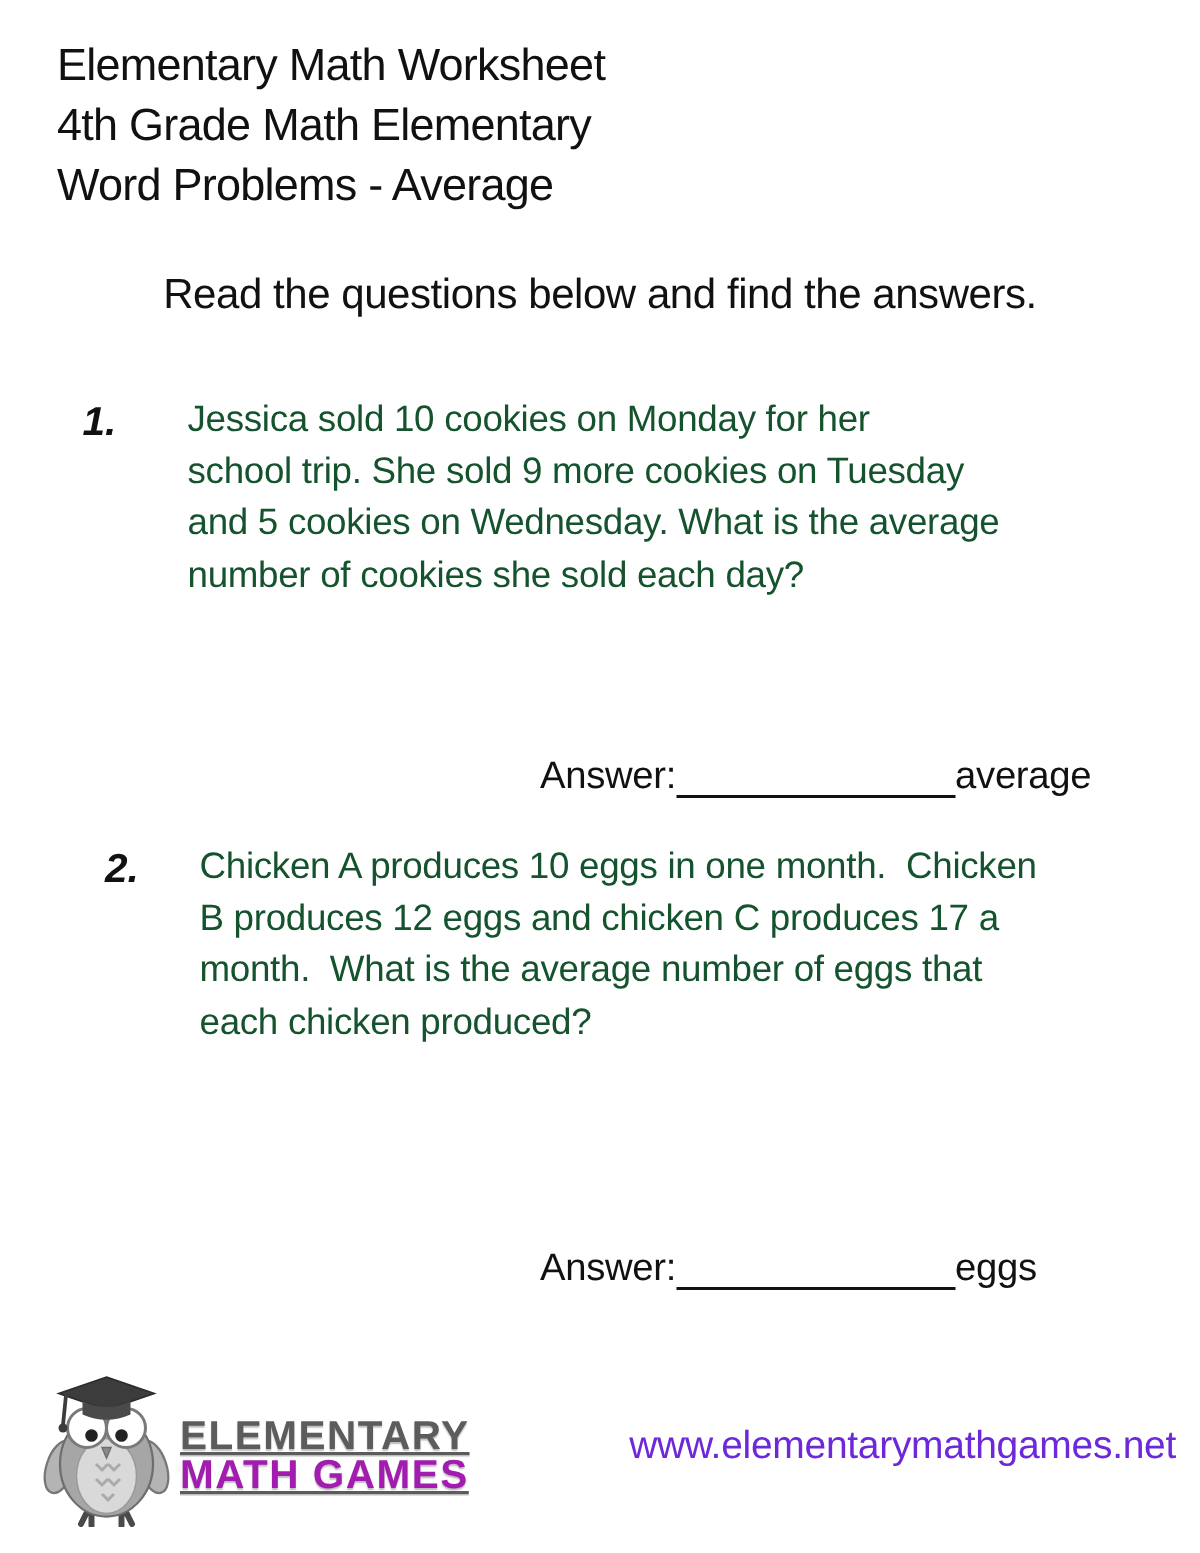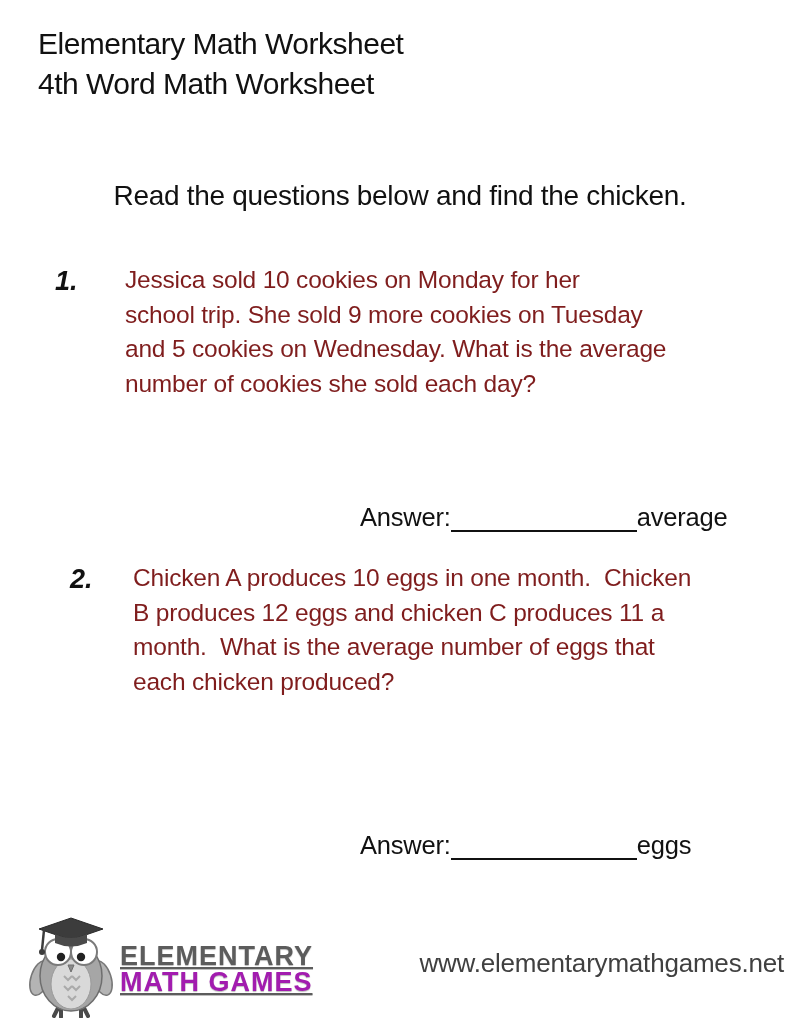--- a/index.html
+++ b/index.html
@@ -35,21 +35,21 @@
     font-size:28px;letter-spacing:-0.3px;color:#111;
   }
   
   .q-number{
     position:absolute;
     font-size:27px;font-weight:bold;font-style:italic;color:#111;
   }
   .q-text{
     position:absolute;
     font-size:24.5px;line-height:34.5px;
-    letter-spacing:-0.2px;color:#7f1d1d;
+    letter-spacing:-0.2px;color:#14532d;
     white-space:pre-wrap;
     width:645px;
   }
   .q1-number{top:266px;left:55px;}
   .q1-text{top:263px;left:125px;}
   .q2-number{top:564px;left:70px;}
   .q2-text{top:561px;left:133px;}
   
   .answer-row{
     position:absolute;left:360px;
@@ -74,51 +74,52 @@
     font-weight:bold;
     font-size:27px;line-height:26px;
     letter-spacing:1px;
     color:#5c5c5c;
     text-shadow:0 1px 1px #bdbdbd;
     text-decoration:underline;
   }
   .logo-text .l2{color:#a21caf;}
   .footer-url{
     position:absolute;top:948px;right:16px;
-    font-size:26px;letter-spacing:-0.2px;color:#404040;
+    font-size:26px;letter-spacing:-0.2px;color:#6d28d9;
   }
 </style>
 </head>
 <body>
 
 <div class="page">
 
   <div class="header">
     <div>Elementary Math Worksheet</div>
-    <div>4th Word Math Worksheet</div>
+    <div>4th Grade Math Elementary</div>
+    <div>Word Problems - Average</div>
   </div>
 
 
-  <div class="instruction">Read the questions below and find the chicken.</div>
+  <div class="instruction">Read the questions below and find the answers.</div>
 
   <div class="q-number q1-number">1.</div>
   <div class="q-text q1-text">Jessica sold 10 cookies on Monday for her
 school trip. She sold 9 more cookies on Tuesday
 and 5 cookies on Wednesday. What is the average
 number of cookies she sold each day?</div>
 
   <div class="answer-row a1">
     <span>Answer:</span>
     <span class="answer-line"></span>
     <span>average</span>
   </div>
 
   <div class="q-number q2-number">2.</div>
   <div class="q-text q2-text">Chicken A produces 10 eggs in one month.  Chicken
-B produces 12 eggs and chicken C produces 11 a
+B produces 12 eggs and chicken C produces 17 a
 month.  What is the average number of eggs that
 each chicken produced?</div>
 
   <div class="answer-row a2">
     <span>Answer:</span>
     <span class="answer-line"></span>
     <span>eggs</span>
   </div>
 
   <div class="footer-logo">

